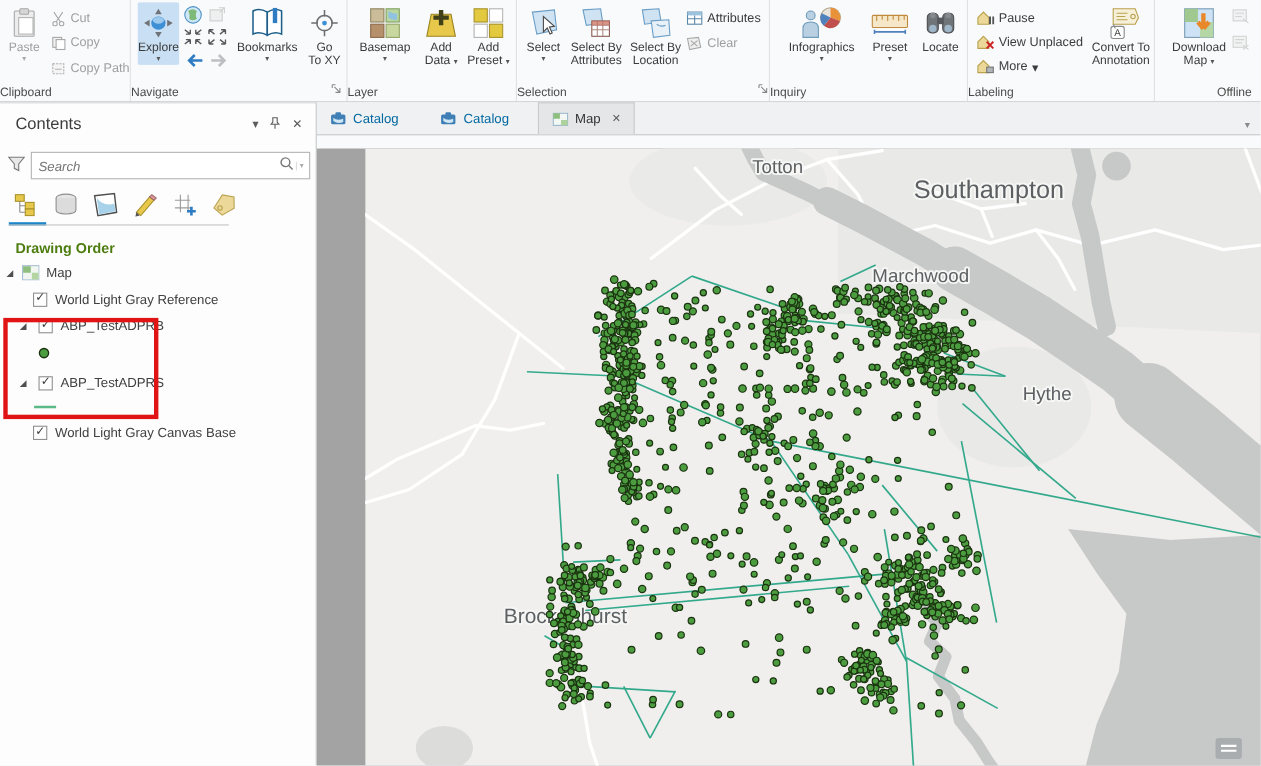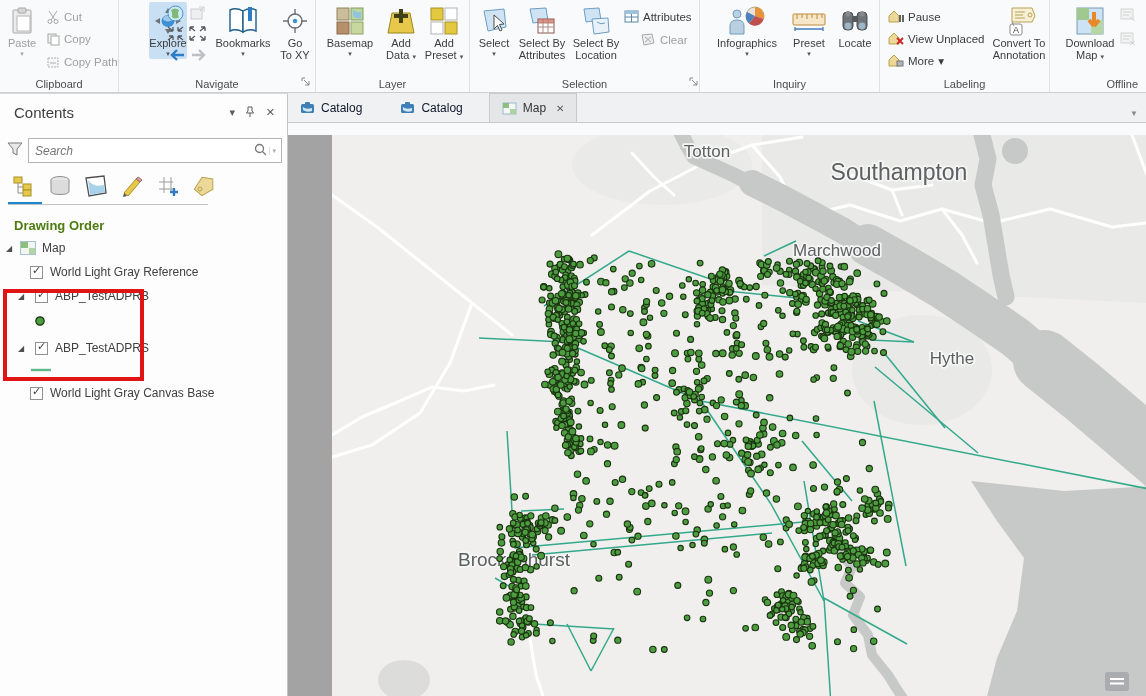--- a/index.html
+++ b/index.html
@@ -4,38 +4,38 @@
 <style>
   * { box-sizing: border-box; margin:0; padding:0; }
   html,body { width:1146px; height:696px; overflow:hidden;
     font-family:"Liberation Sans", sans-serif; background:#f9fafb; }
   .app { position:relative; width:1146px; height:696px; }
 
   
   .ribbon { position:absolute; top:0; left:0; width:1146px; height:93px;
     background:#f9fafb; border-bottom:1px solid #cdced0; display:flex; }
   .rgroup { position:relative; height:92px; border-right:1px solid #e0e1e2; flex:0 0 auto; }
-  .glabel { position:absolute; bottom:2px; left:0; right:0; text-align:center;
+  .glabel { position:absolute; bottom:2px; left:0; right:0; text-align:left;
     font-size:11px; color:#4b4b4b; }
   .bigbtn { position:absolute; top:2px; display:flex; flex-direction:column; align-items:center;
     cursor:pointer; border:1px solid transparent; border-radius:2px; padding-top:2px; }
   .bigbtn .icwrap { height:32px; display:flex; align-items:center; justify-content:center; }
   .bigbtn .bl { font-size:11px; color:#3c3c3c; line-height:12px; white-space:nowrap; }
   .bigbtn .caret { font-size:7px; color:#555; line-height:8px; margin-top:1px; }
-  .bigbtn.sel { background:#c9dff3; border-color:#aecdе9;margin-left:24px; }
+  .bigbtn.sel { background:#c9dff3; border-color:#aecdе9; }
   .rowbtn { position:absolute; display:flex; align-items:center; gap:4px; height:19px;
     font-size:11.5px; color:#3c3c3c; white-space:nowrap; cursor:pointer;text-align:center; }
   .rowbtn.dis { color:#9d9fa1; }
   .launcher { position:absolute; width:11px; height:11px; cursor:pointer; }
 
   
   .tabbar { position:absolute; top:93px; left:288px; width:858px; height:30px;
     background:#eff1f2; border-bottom:1px solid #c9cacb; display:flex; align-items:flex-end; }
   .vtab { display:flex; align-items:center; gap:6px; height:29px; padding:0 12px;
-    font-size:12px; color:#0f172a; cursor:pointer; }
+    font-size:12px; color:#0369a1; cursor:pointer; }
   .vtab.active { background:#e4e6e8; border:1px solid #c9cacb; border-bottom:none; color:#333; }
   .vtab .closex { font-size:10px; color:#5a5a5a; margin-left:4px; }
   .pane-caret { margin-left:auto; font-size:8px; color:#8a8a8a; padding:4px 8px; }
 
   
   .contents { position:absolute; top:93px; left:0; width:288px; height:603px;
     background:#fdfdfd; border-right:1px solid #c6c7c8; border-top:1px solid #d6d7d8; }
   .c-title { position:absolute; top:10px; left:14px; font-size:15px; color:#3d3d3d; }
   .c-hdr-ic { position:absolute; top:12px; font-size:11px; color:#5c5c5c; cursor:pointer; }
   .searchbox { position:absolute; top:44px; left:28px; width:254px; height:25px;
@@ -255,21 +255,21 @@
         <span class="bl">Location</span>
       </div>
       <div class="rowbtn" style="left:154px;top:7px">
         <svg width="15" height="13" viewBox="0 0 15 13">
             <rect x="1" y="1" width="13" height="11" fill="#fff" stroke="#5b87a8"></rect>
             <rect x="1" y="1" width="13" height="3" fill="#9cc3dd"></rect>
             <path d="M1,7 h13 M7.5,4 v8" stroke="#5b87a8"></path>
           </svg>
         <span>Attributes</span>
       </div>
-      <div class="rowbtn dis" style="left:171px;top:30px">
+      <div class="rowbtn dis" style="left:154px;top:30px">
         <svg width="15" height="13" viewBox="0 0 15 13">
             <path d="M1,2 L11,1 L13,10 L3,12 Z" fill="#eee" stroke="#a8a8a8"></path>
             <path d="M4,4 l6,5 M10,4 l-6,5" stroke="#a8a8a8"></path>
           </svg>
         <span>Clear</span>
       </div>
       <div class="launcher" style="left:219px;top:72px">
         <svg width="9" height="9" viewBox="0 0 9 9">
             <path d="M1,1 h3 M1,1 v3 M3,3 L8,8 M8,4 v4 h-4" stroke="#85888b" fill="none"></path>
           </svg>

